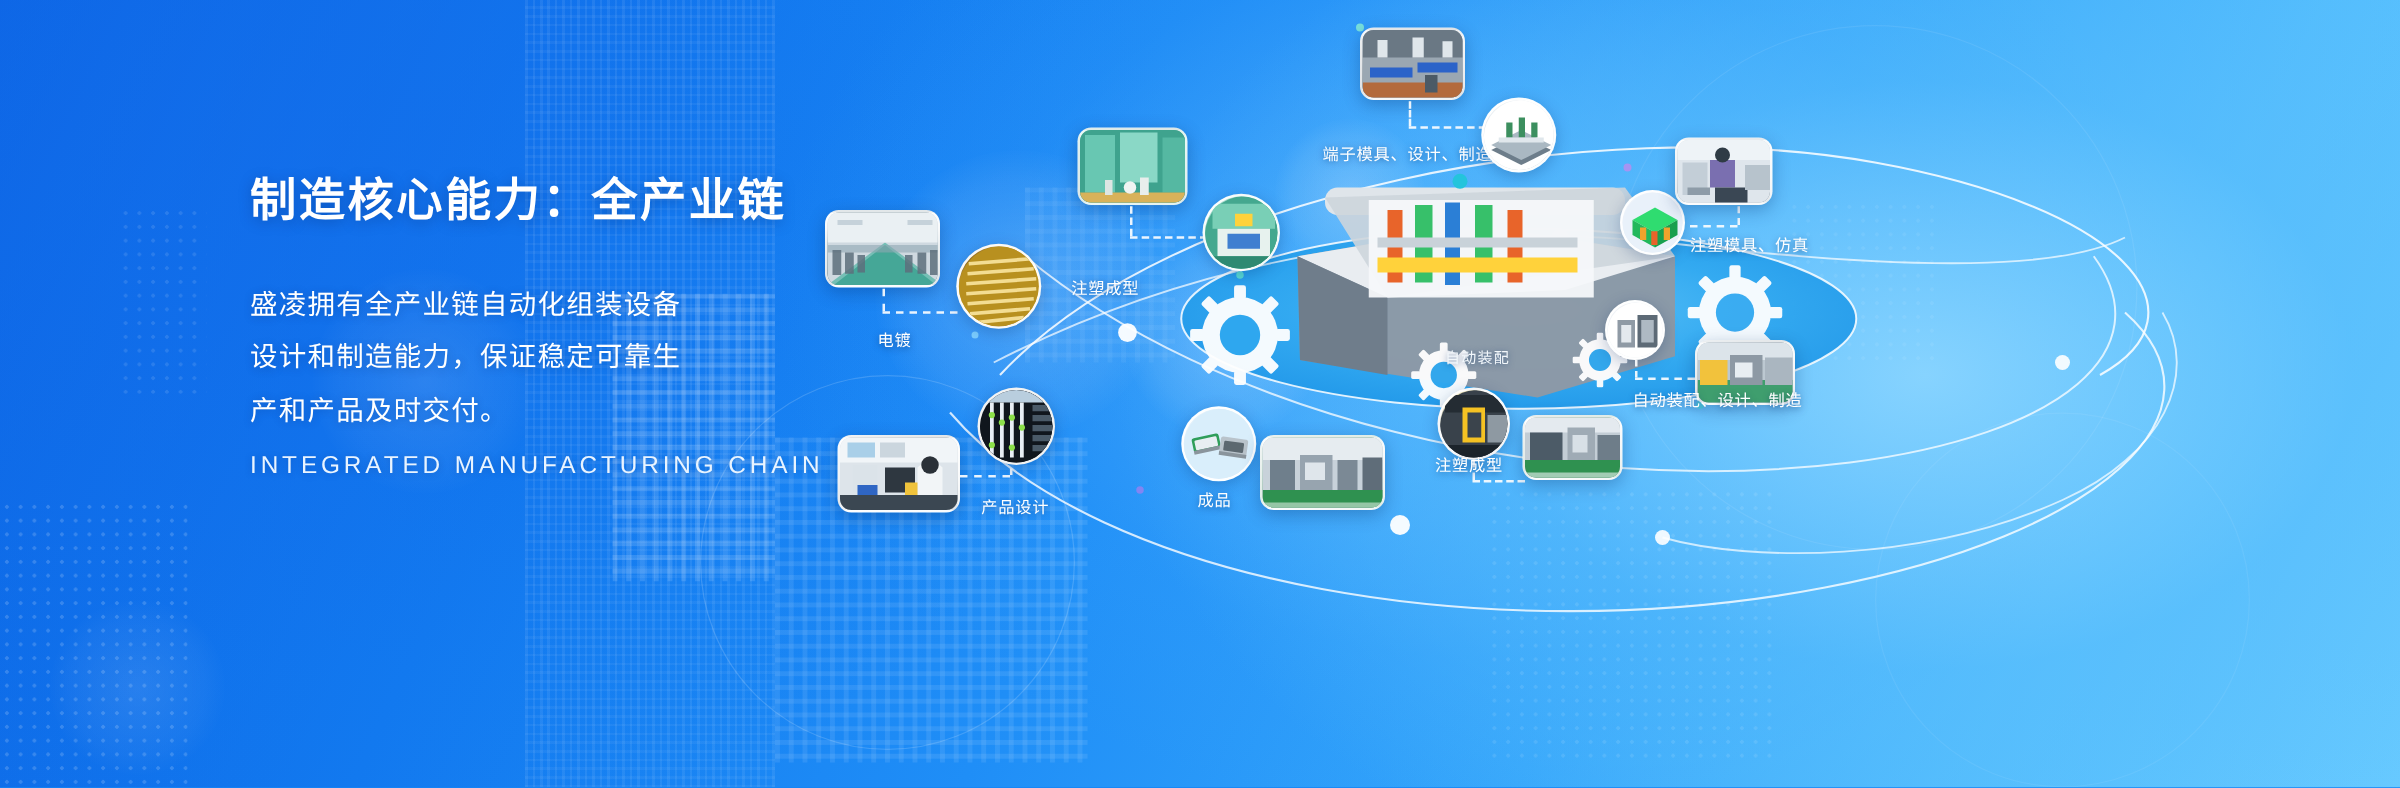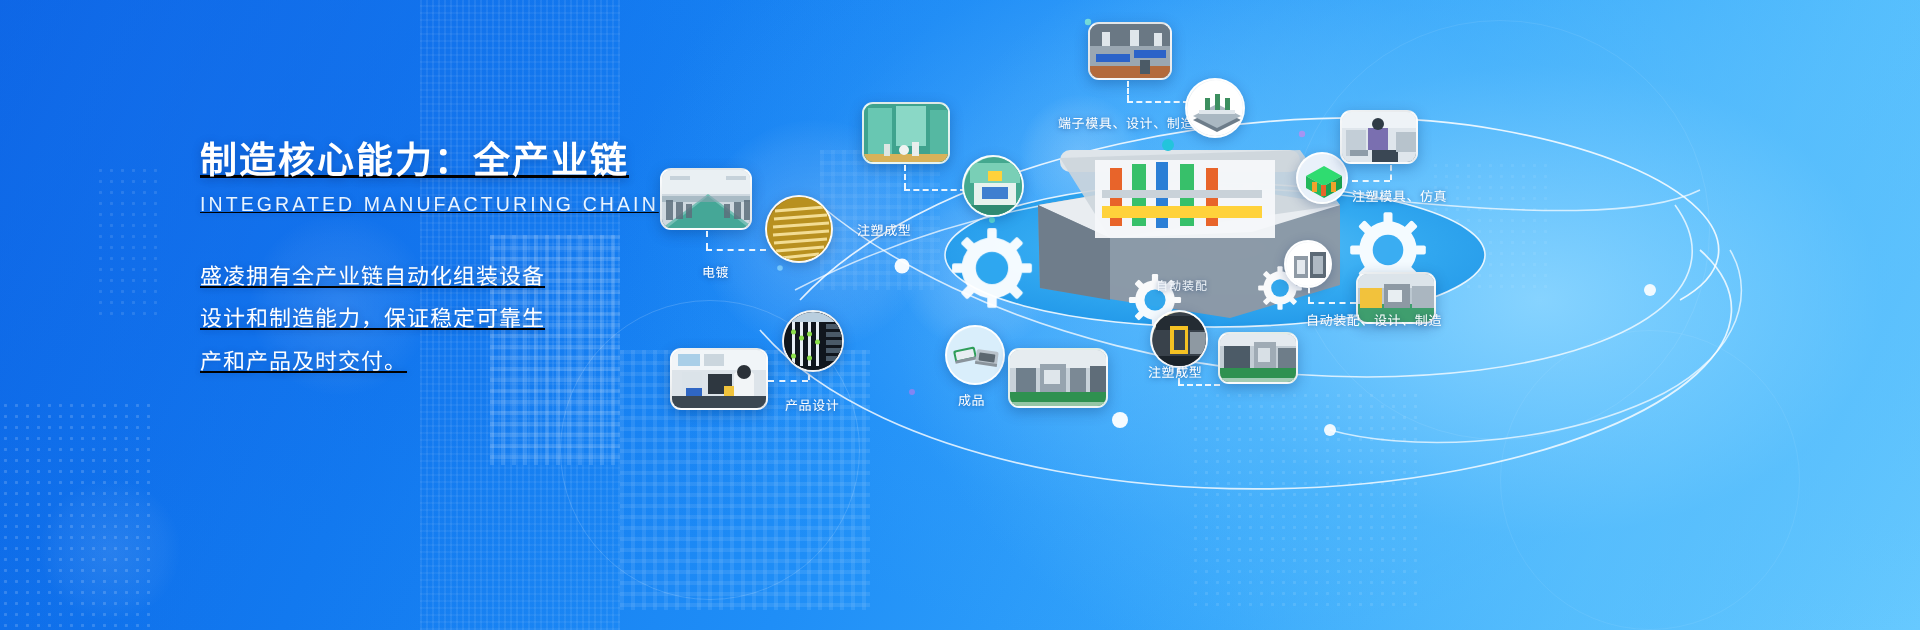--- a/index.html
+++ b/index.html
@@ -33,21 +33,21 @@
   .vbars{
     background-image:repeating-linear-gradient(90deg, rgba(255,255,255,.13) 0 2px, rgba(255,255,255,0) 2px 6px);
   }
   .hbars{
     background-image:repeating-linear-gradient(0deg, rgba(255,255,255,.10) 0 2px, rgba(255,255,255,0) 2px 7px);
   }
   .glow{border-radius:50%; background:radial-gradient(circle, rgba(255,255,255,.20) 0%, rgba(255,255,255,.07) 55%, rgba(255,255,255,0) 72%);}
   .ring{border-radius:50%; border:1px solid rgba(255,255,255,.16);}
 
   
-  #textBlock{position:absolute; left:200px; top:140px; width:560px;text-decoration:underline;}
+  #textBlock{position:absolute; left:200px; top:140px; width:560px;}
   #mainTitle{
     font-size:37px; font-weight:bold; color:#ffffff; letter-spacing:2px;
     line-height:1.15; white-space:nowrap;
     text-shadow:0 2px 10px rgba(0,40,110,.35);
   }
   #subTitle{
     margin-top:10px; font-size:19.5px; color:#e9f4ff; letter-spacing:3.1px;
     font-weight:400; white-space:nowrap;
     text-shadow:0 1px 6px rgba(0,40,110,.28);
   }
@@ -117,22 +117,22 @@
   <div class="bgLayer glow" style="left:900px; top:190px; width:160px; height:160px;"></div>
   <div class="bgLayer glow" style="left:1020px; top:95px; width:120px; height:120px;"></div>
   <div class="bgLayer glow" style="left:250px; top:215px; width:180px; height:180px; opacity:.55;"></div>
   <div class="bgLayer glow" style="left:40px; top:480px; width:140px; height:140px; opacity:.5;"></div>
   <div class="bgLayer ring" style="left:560px; top:300px; width:300px; height:300px;"></div>
   <div class="bgLayer ring" style="left:1290px; top:20px; width:420px; height:420px; opacity:.5;"></div>
   <div class="bgLayer ring" style="left:1500px; top:330px; width:300px; height:300px; opacity:.45;"></div>
 
   <div id="textBlock">
     <div id="mainTitle">制造核心能力：全产业链</div>
+    <div id="bodyText">盛凌拥有全产业链自动化组装设备设计和制造能力，保证稳定可靠生产和产品及时交付。</div>
     <div id="subTitle">INTEGRATED MANUFACTURING CHAIN</div>
-    <div id="bodyText">盛凌拥有全产业链自动化组装设备设计和制造能力，保证稳定可靠生产和产品及时交付。</div>
   </div>
 
   <div id="diagram">
 
     <svg id="orbitSvg" viewBox="0 0 1280 630">
       <defs>
         <radialGradient id="discG" cx="50%" cy="45%" r="62%">
           <stop offset="0%" stop-color="#63c6f8"></stop>
           <stop offset="55%" stop-color="#2fa8f0"></stop>
           <stop offset="100%" stop-color="#1b93e6"></stop>

